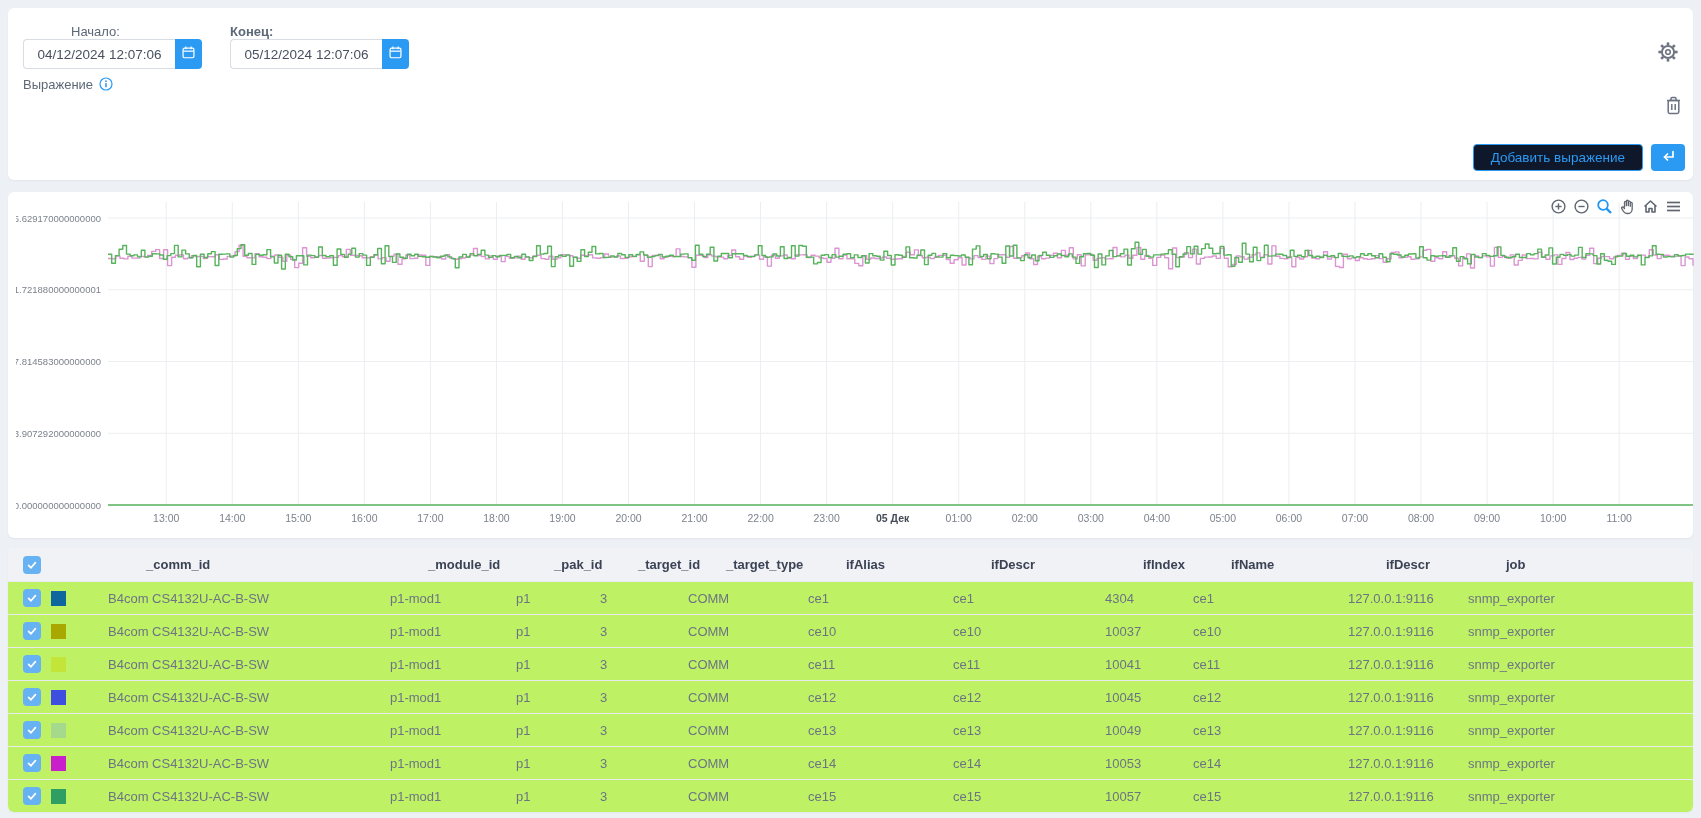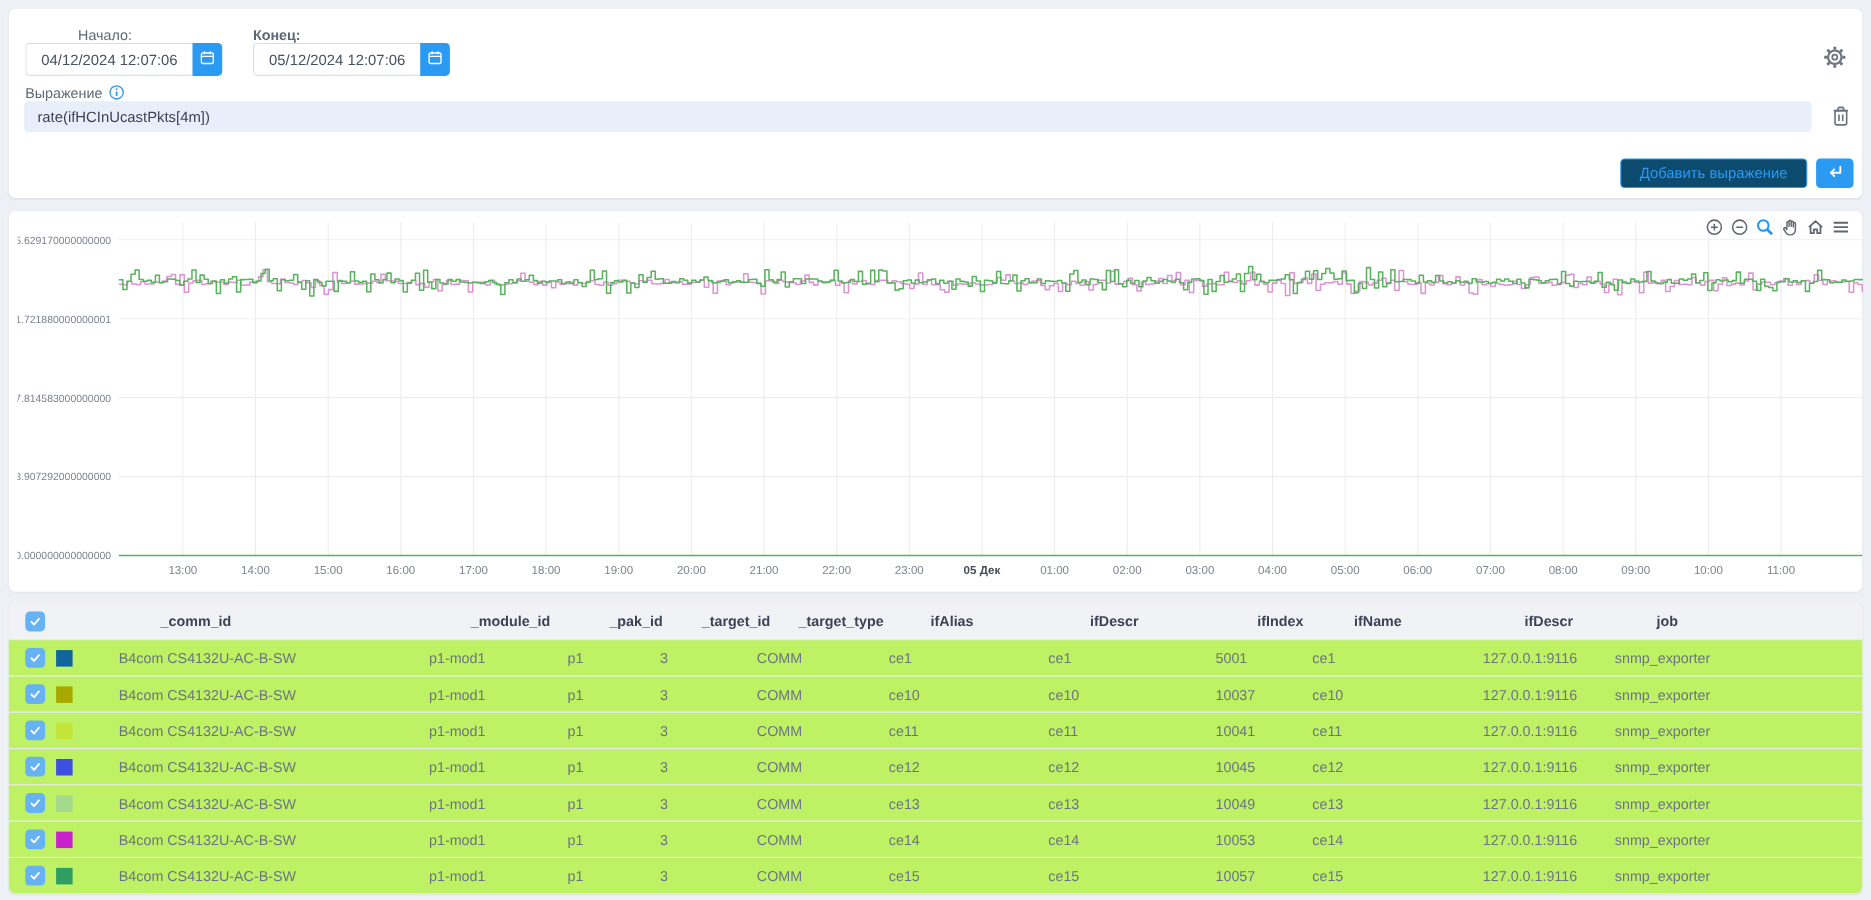--- a/index.html
+++ b/index.html
@@ -13,21 +13,21 @@
   .field-label { position:absolute; font-size:13px; color:#5d6877; }
   .date-group { position:absolute; top:31px; display:flex; height:30px; }
   .date-input { width:152px; height:30px; border:1px solid #d8dde4; border-right:none; border-radius:4px 0 0 4px; padding:0 10px; font-size:13.5px; color:#46505e; font-family:"Liberation Sans",sans-serif; background:#fff; outline:none;text-align:center; }
   .cal-btn { width:27px; height:30px; background:#2b9af3; border:none; border-radius:0 4px 4px 0; display:flex; align-items:center; justify-content:center; cursor:pointer; }
   .info-icon { display:inline-block; vertical-align:-2px; margin-left:6px; }
   .expr-input { position:absolute; left:14px; top:84px; right:46px; height:28px; background:#e9eefb; border:none; border-radius:4px; padding:0 12px; font-size:13.5px; color:#3c4454; font-family:"Liberation Sans",sans-serif; outline:none; }
   .icon-btn { background:none; border:none; cursor:pointer; padding:0; line-height:0; }
   #gear-btn { position:absolute; right:13px; top:32px; }
   #trash-btn { position:absolute; right:9px; top:87px; }
   #bottom-actions { position:absolute; right:8px; bottom:9px; display:flex; gap:8px; }
-  #add-expr-btn { height:27px; padding:0 17px; background:#0c4a6e; border:1px solid #2b9af3; color:#2b9af3; font-size:13.5px; border-radius:4px; cursor:pointer; font-family:"Liberation Sans",sans-serif; }
+  #add-expr-btn { height:27px; padding:0 17px; background:#0f172a; border:1px solid #2b9af3; color:#2b9af3; font-size:13.5px; border-radius:4px; cursor:pointer; font-family:"Liberation Sans",sans-serif; }
   #enter-btn { width:34px; height:27px; background:#2b9af3; border:none; border-radius:4px; cursor:pointer; display:flex; align-items:center; justify-content:center; }
 
   
   #modebar { position:absolute; top:5px; right:10px; display:flex; gap:4px; z-index:2; }
   #modebar .icon-btn { padding:1px; }
   #chart-svg { position:absolute; left:8px; top:0; }
 
   
   .tgrid { display:grid; grid-template-columns:36px 58px 282px 126px 84px 88px 120px 145px 152px 88px 155px 120px 1fr; align-items:center; }
   #thead { height:33px; background:#f0f2f6; border-radius:6px 6px 0 0; font-size:13px; font-weight:bold; color:#3b4254; }
@@ -98,21 +98,20 @@
   </button>
 
   <span class="field-label" style="left:15px; top:69px;">
     <span>Выражение</span><span class="info-icon"><svg width="14" height="14" viewBox="0 0 14 14">
           <circle cx="7" cy="7" r="6" fill="none" stroke="#2b9af3" stroke-width="1.2"></circle>
           <circle cx="7" cy="4.2" r="0.9" fill="#2b9af3"></circle>
           <rect x="6.2" y="6" width="1.6" height="4.4" rx="0.8" fill="#2b9af3"></rect>
         </svg></span>
   </span>
 
-  <input class="expr-input" value="rate(ifHCInUcastPkts[4m])" style="">
 
   <button class="icon-btn" id="trash-btn">
     <span>
       <svg width="21" height="22" viewBox="0 0 21 22">
           <g fill="none" stroke="#6b7280" stroke-width="1.5">
             <path d="M4 5.5 H17"></path>
             <path d="M8 5.5 V3.6 a1 1 0 0 1 1 -1 H12 a1 1 0 0 1 1 1 V5.5"></path>
             <rect x="5.2" y="5.5" width="10.6" height="13" rx="1.4"></rect>
             <line x1="8.8" y1="9" x2="8.8" y2="15"></line>
             <line x1="12.2" y1="9" x2="12.2" y2="15"></line>
@@ -274,21 +273,21 @@
           </svg>
         </span>
         <span class="swatch" style="background: rgb(15, 101, 158);"></span>
         <span class="cell">B4com CS4132U-AC-B-SW</span>
         <span class="cell">p1-mod1</span>
         <span class="cell">p1</span>
         <span class="cell">3</span>
         <span class="cell">COMM</span>
         <span class="cell">ce1</span>
         <span class="cell">ce1</span>
-        <span class="cell">5001</span>
+        <span class="cell">4304</span>
         <span class="cell">ce1</span>
         <span class="cell">127.0.0.1:9116</span>
         <span class="cell">snmp_exporter</span>
       </div>
       <div class="tgrid trow">
         <span class="cb">
           <svg width="12" height="12" viewBox="0 0 12 12">
             <path d="M2.6 6.4 L5 8.8 L9.4 3.6" stroke="#fff" stroke-width="1.7" fill="none" stroke-linecap="round" stroke-linejoin="round"></path>
           </svg>
         </span>

